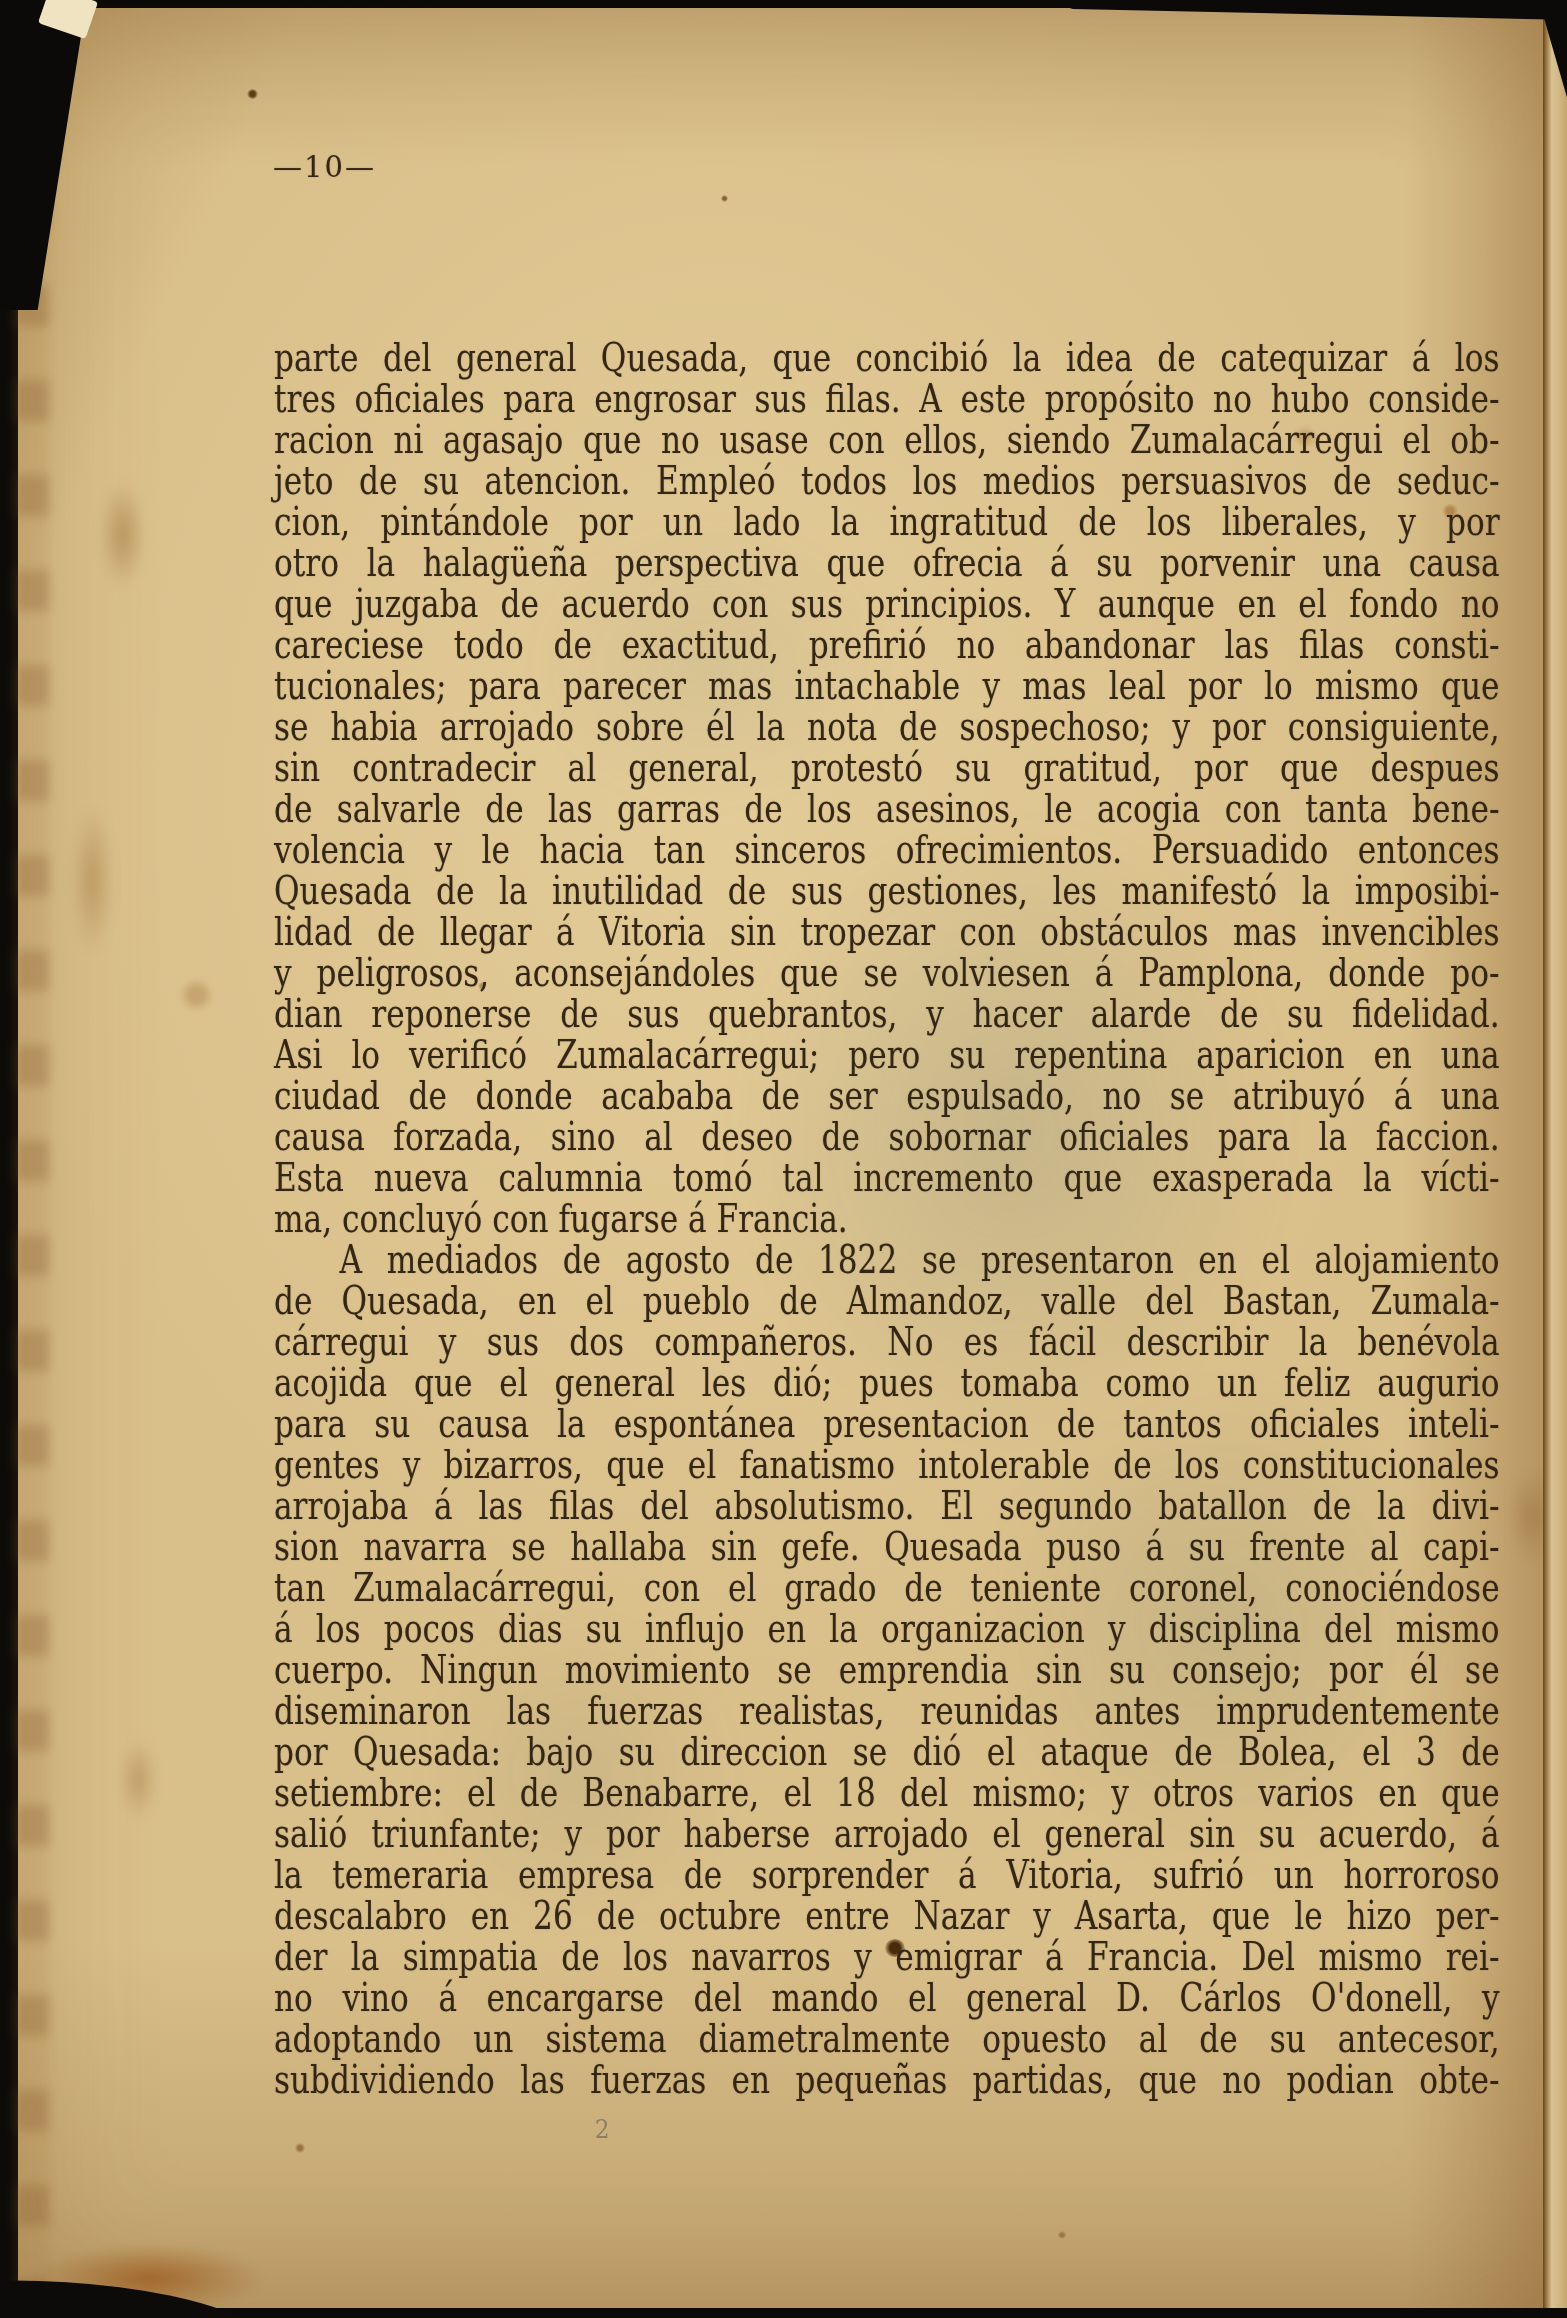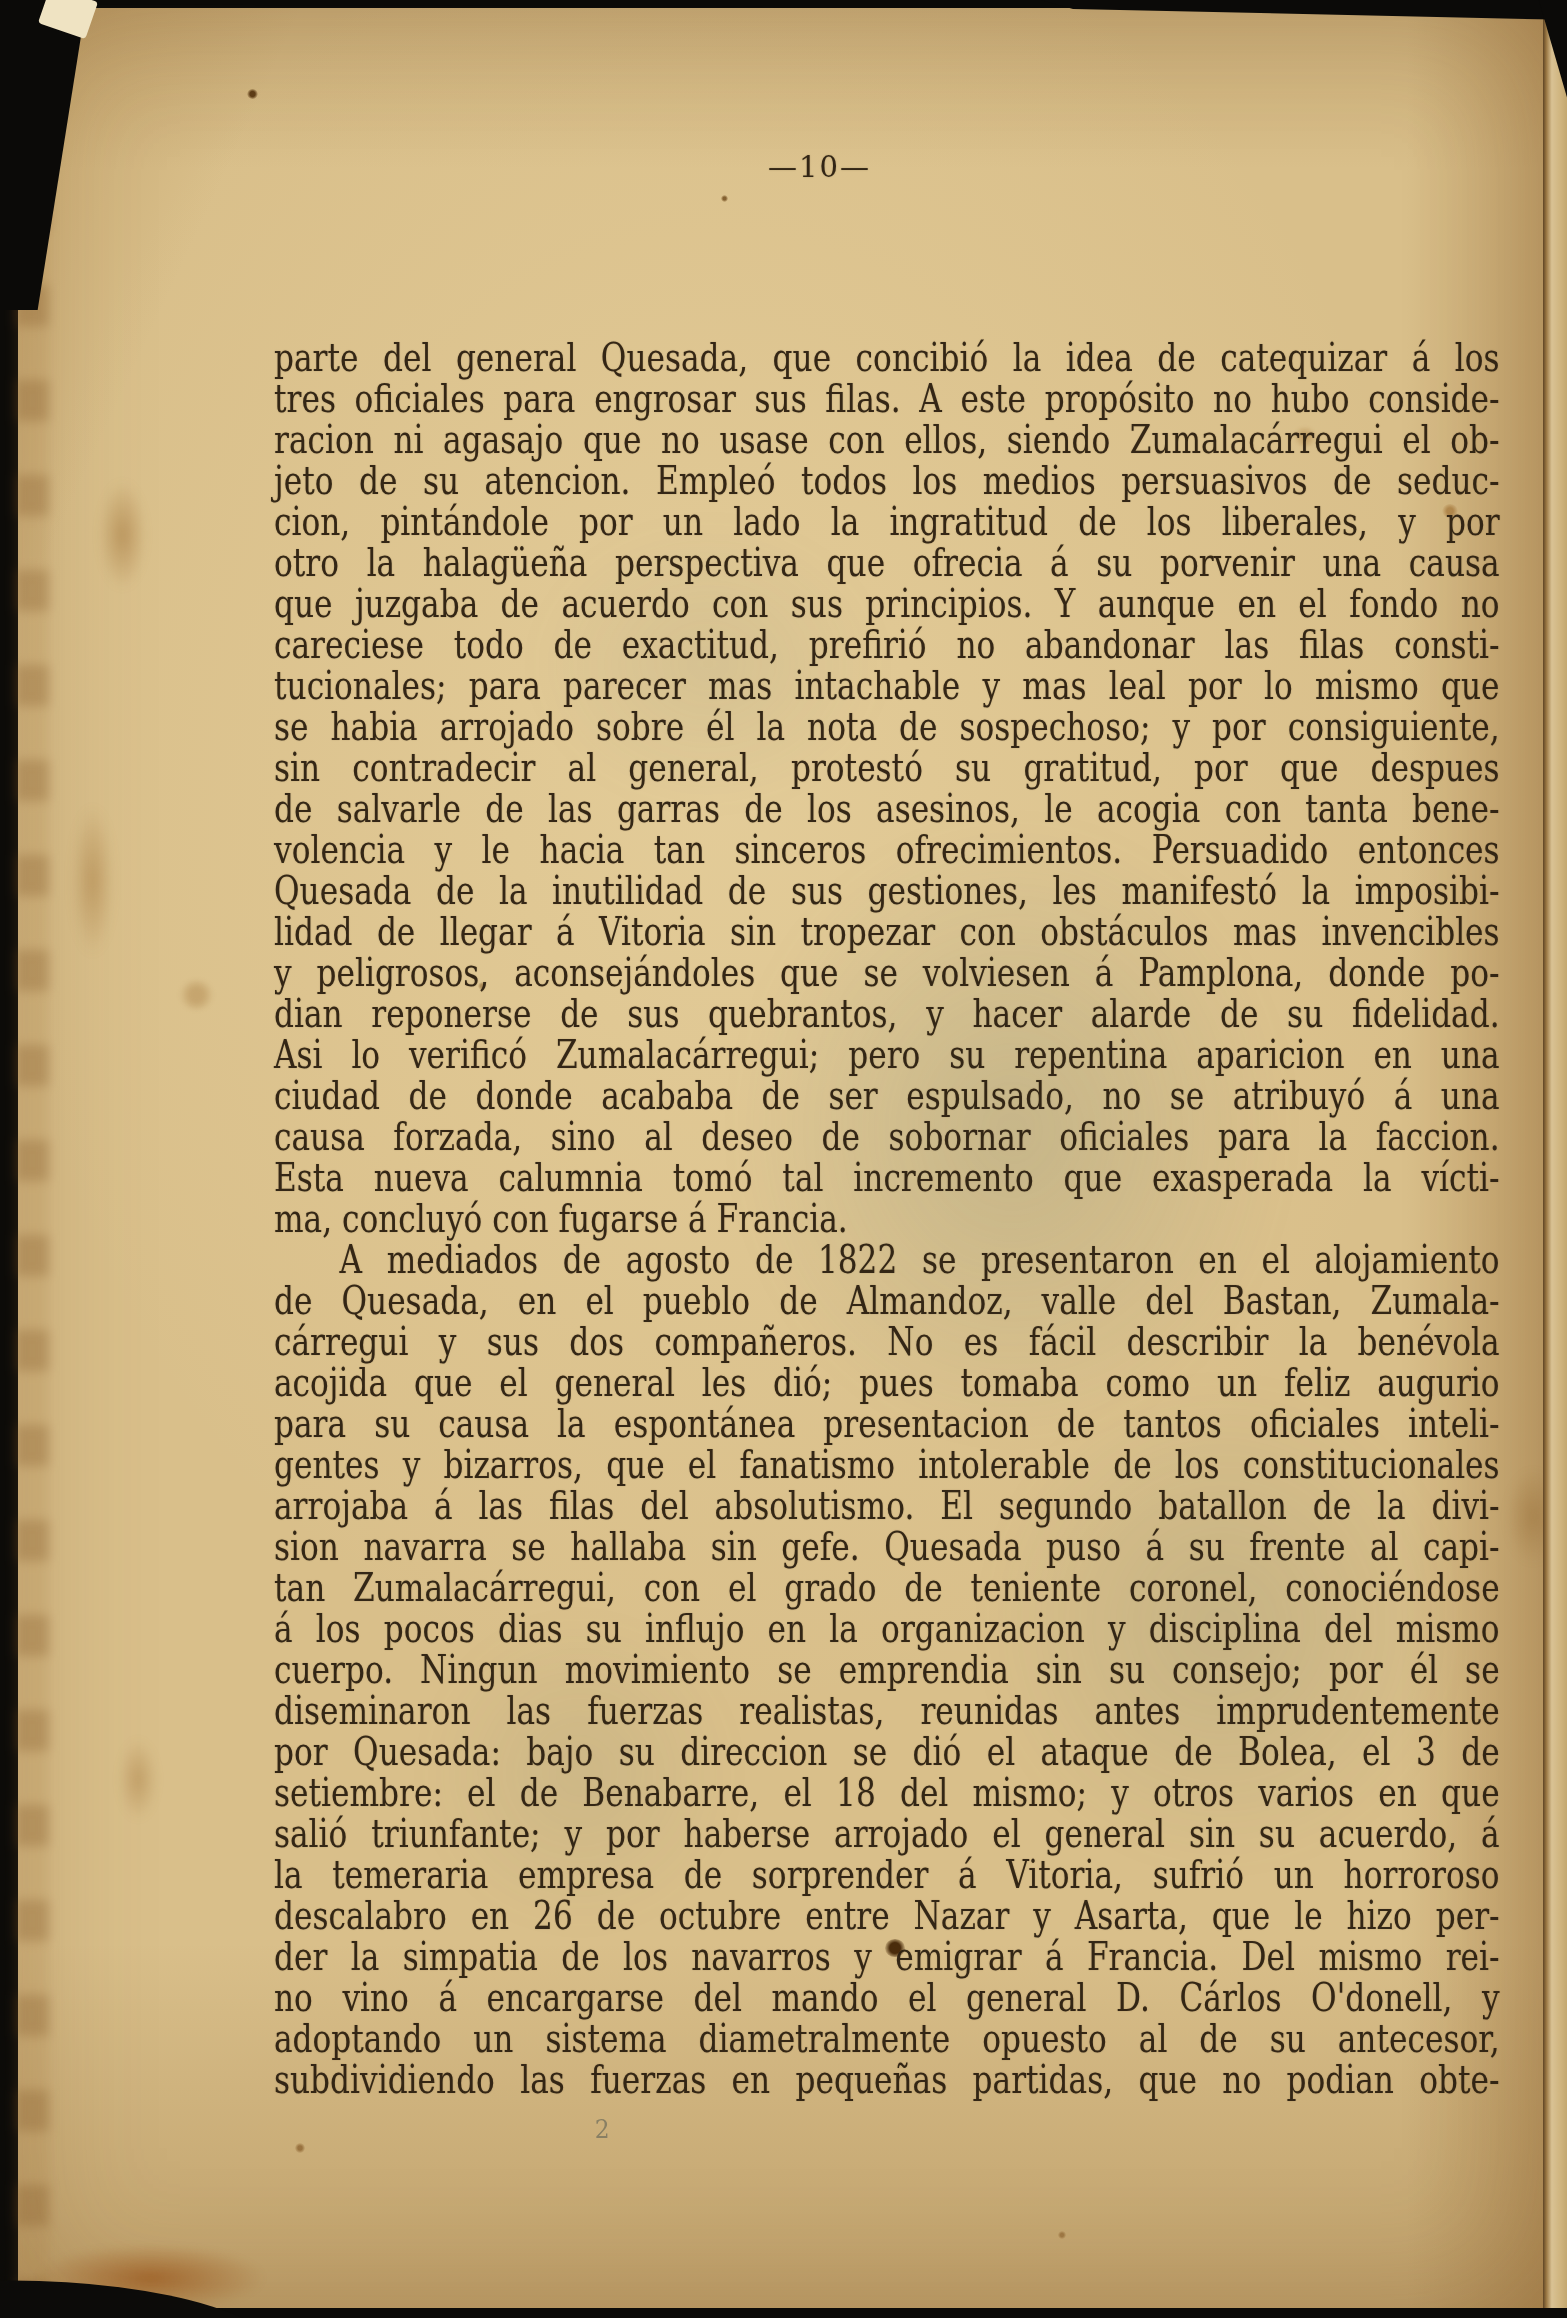--- a/index.html
+++ b/index.html
@@ -56,21 +56,21 @@
   .s6{left:277px;top:2135px;width:10.8px;height:9.5px;background:radial-gradient(circle,rgba(120,75,25,.6) 30%,rgba(120,75,25,0) 75%);}
   .s7{left:1040px;top:2223px;width:8.8px;height:8px;background:radial-gradient(circle,rgba(120,75,25,.5) 30%,rgba(120,75,25,0) 75%);}
   .s8{left:1488px;top:1461px;width:54px;height:95px;background:radial-gradient(closest-side,rgba(140,95,40,.35),rgba(140,95,40,0));filter:blur(4px);}
   .s9{left:460px;top:974px;width:8.8px;height:8px;background:radial-gradient(circle,rgba(120,78,28,.45) 30%,rgba(120,78,28,0) 75%);}
   .s10{left:1275px;top:419px;width:24px;height:20px;background:radial-gradient(circle,rgba(160,110,45,.30) 30%,rgba(160,110,45,0) 75%);filter:blur(1.4px);}
   .s11{left:81px;top:473px;width:47px;height:108px;background:radial-gradient(closest-side,rgba(150,100,40,.45),rgba(150,100,40,0));filter:blur(4.7px);}
   .s12{left:54px;top:798px;width:41px;height:149px;background:radial-gradient(closest-side,rgba(150,100,40,.40),rgba(150,100,40,0));filter:blur(5.4px);}
   .s13{left:101px;top:1731px;width:38px;height:81px;background:radial-gradient(closest-side,rgba(150,100,40,.35),rgba(150,100,40,0));filter:blur(4.7px);}
 
   
-  .page-number{position:absolute;left:273px;top:150px;width:1093px;z-index:3;text-align:center;
+  .page-number{position:absolute;left:273px;top:150px;width:1093px;z-index:3;text-align:left;
     font-size:29px;letter-spacing:2px;color:rgba(40,28,14,.92);filter:blur(0.3px);
     text-shadow:0 0 1.4px rgba(50,35,15,.35);}
   .text-block{position:absolute;left:274px;top:337px;z-index:3;filter:blur(0.2px);}
   .line{width:1532px;transform:scaleX(0.8);transform-origin:0 0;
     font-size:39px;line-height:41px;height:41px;white-space:normal;
     color:rgba(42,30,15,.93);text-shadow:0 0 1.4px rgba(55,38,16,.30);
     text-align:justify;text-align-last:justify;}
   .line.par-end{text-align-last:left;}
   .line.indent{text-indent:82px;}
   .signature{position:absolute;left:594px;top:2114px;z-index:3;font-size:26px;

